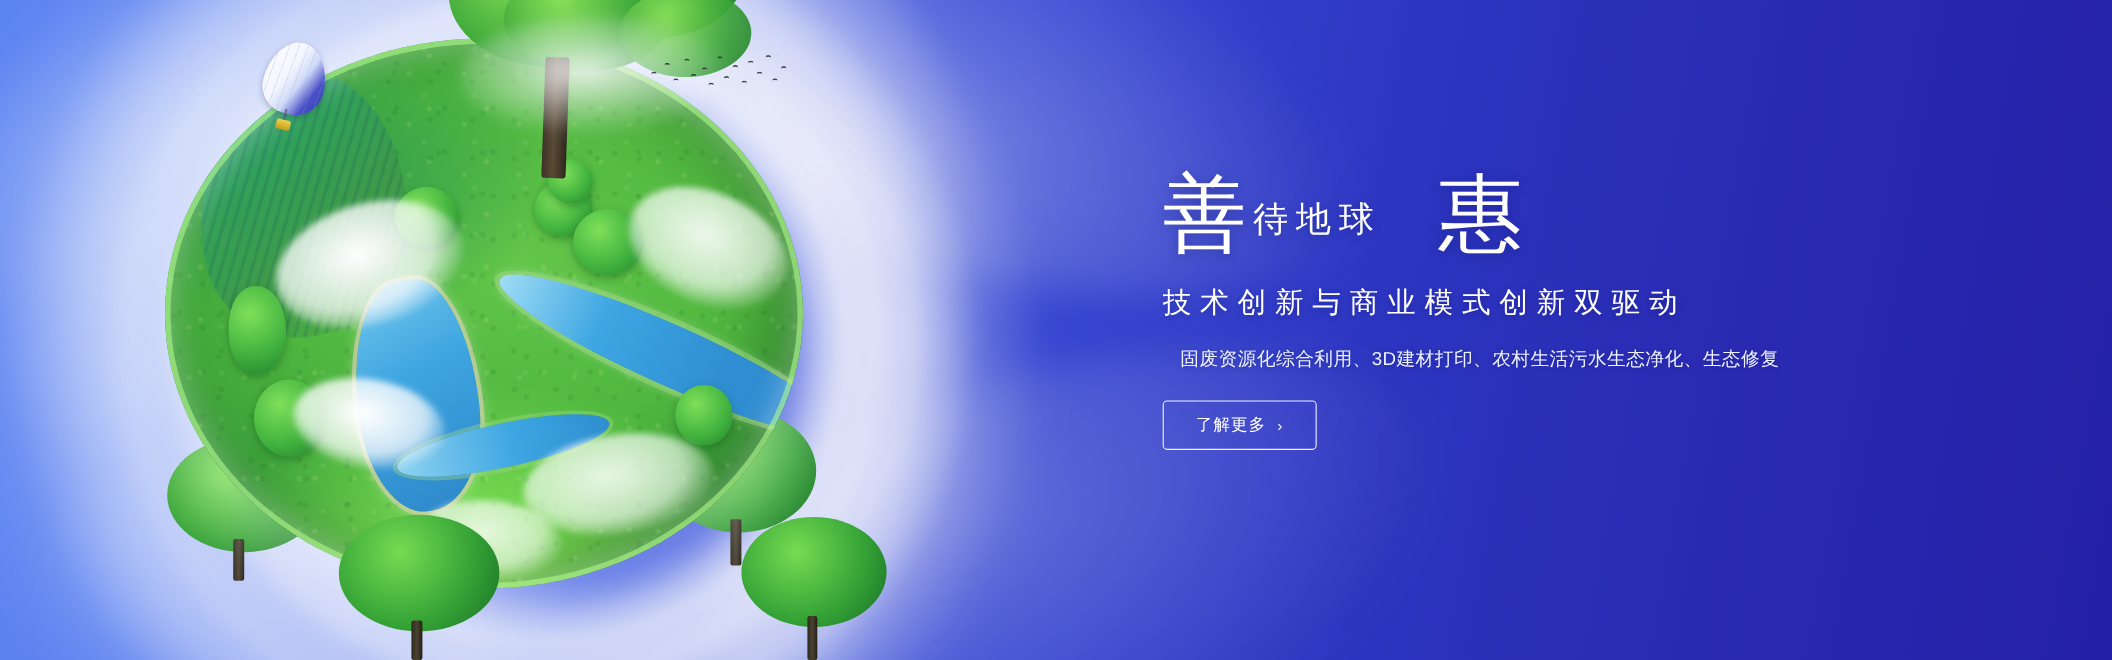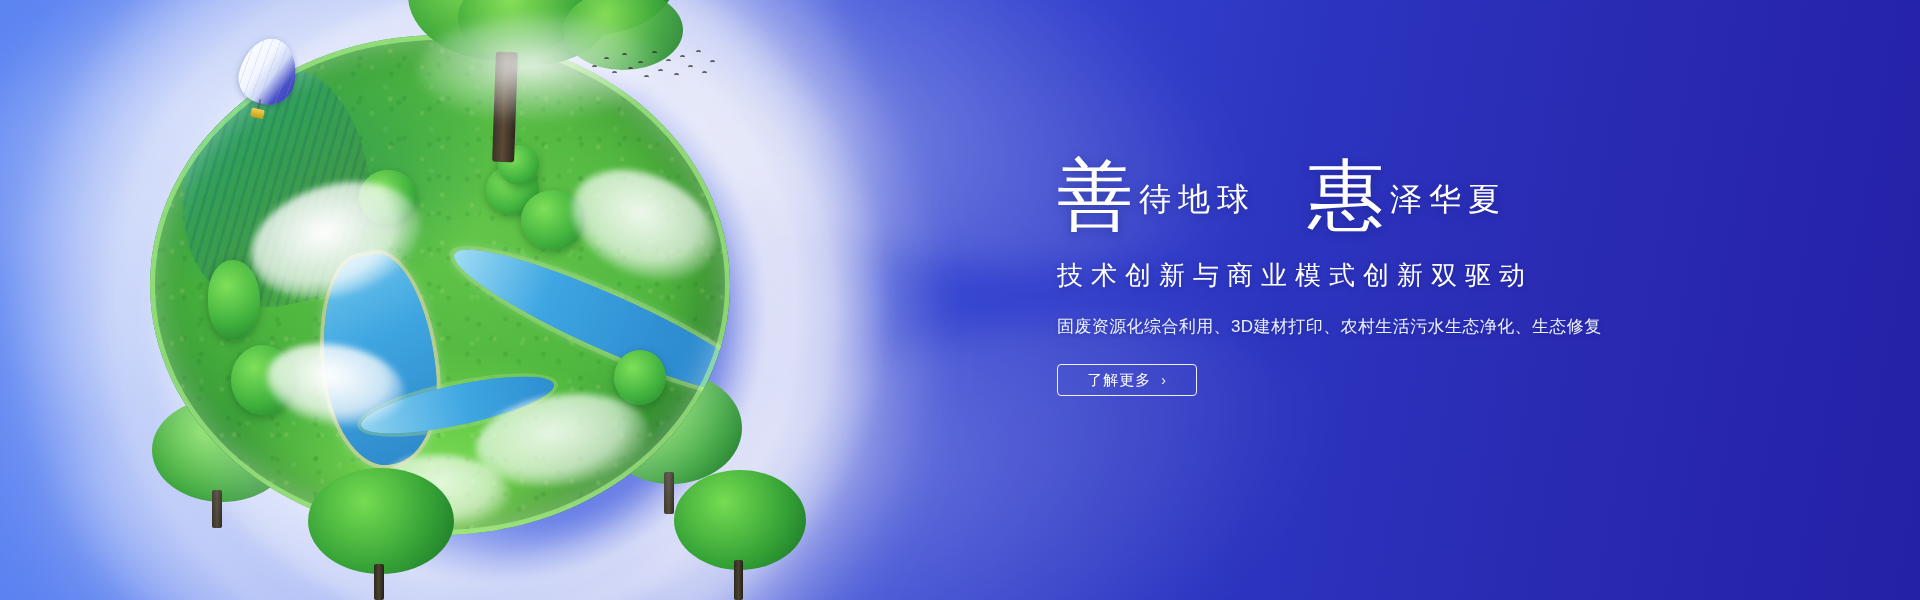--- a/index.html
+++ b/index.html
@@ -151,26 +151,26 @@
     margin:0;height:92px;
   }
   .hl-big{font-size:76px;line-height:.96;font-weight:400;letter-spacing:0;}
   .hl-small{font-size:32px;letter-spacing:7px;padding:0 0 10px 6px;font-weight:400;}
   .hl-gap{display:inline-block;width:52px;}
   .subtitle{
     margin:26px 0 0;font-size:26px;letter-spacing:8px;font-weight:400;color:#ffffff;
     text-shadow:0 1px 6px rgba(10,20,90,.32);
   }
   .desc{
-    margin:22px 0 0;font-size:17px;letter-spacing:.4px;color:#eef1ff;font-weight:400;
+    margin:22px 16px 0;font-size:17px;letter-spacing:.4px;color:#eef1ff;font-weight:400;
     text-shadow:0 1px 5px rgba(10,20,90,.3);
   }
   .cta{
     margin-top:26px;display:inline-flex;align-items:center;justify-content:center;gap:10px;
-    width:140px;height:32px;border:1px solid rgba(255,255,255,.92);border-radius:4px;
+    width:140px;height:45px;border:1px solid rgba(255,255,255,.92);border-radius:4px;
     background:transparent;color:#fff;font-size:15px;letter-spacing:1px;cursor:pointer;
     font-family:"Liberation Sans","DejaVu Sans",sans-serif;
   }
   .cta .chev{font-size:14px;opacity:.95;}
 </style>
 </head>
 <body>
 
 <div class="banner">
 
@@ -261,21 +261,20 @@
     <div class="bird" style="left:122px;top:13px;"></div>
   </div>
 
   <div class="copy">
 
     <h1 class="headline">
       <span class="hl-big">善</span>
       <span class="hl-small">待地球</span>
       <span class="hl-gap"></span>
       <span class="hl-big">惠</span>
-      <span class="hl-small">泽华夏</span>
     </h1>
 
     <div class="subtitle">技术创新与商业模式创新双驱动</div>
 
     <div class="desc">固废资源化综合利用、3D建材打印、农村生活污水生态净化、生态修复</div>
 
     <button class="cta">
       <span>了解更多</span>
       <span class="chev">›</span>
     </button>

